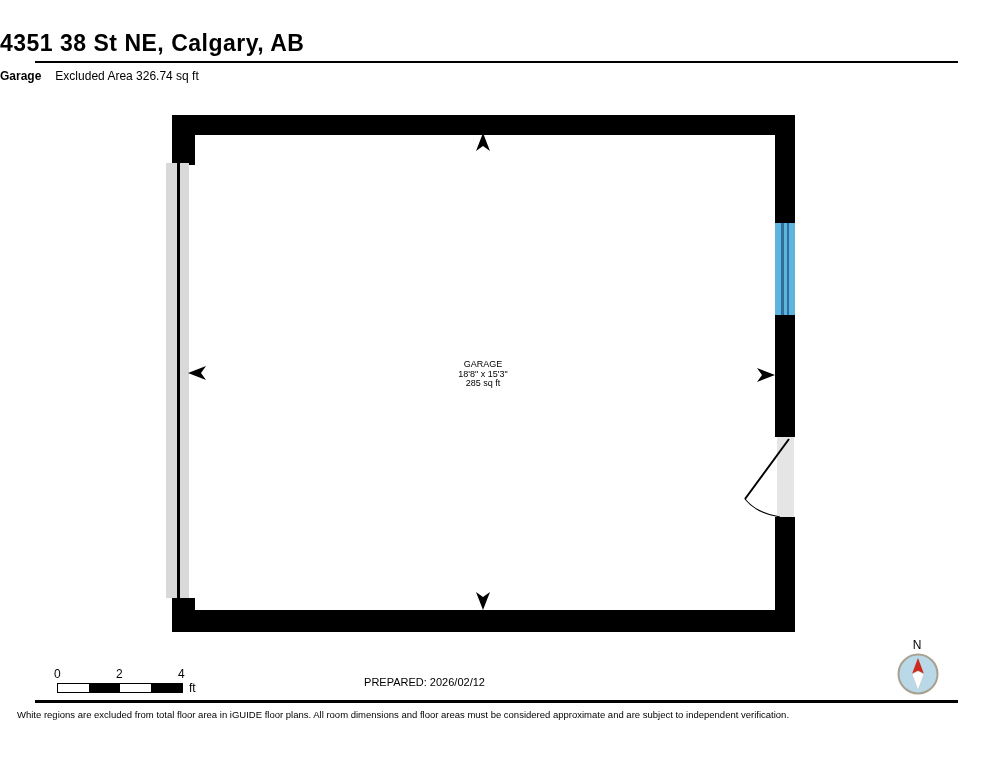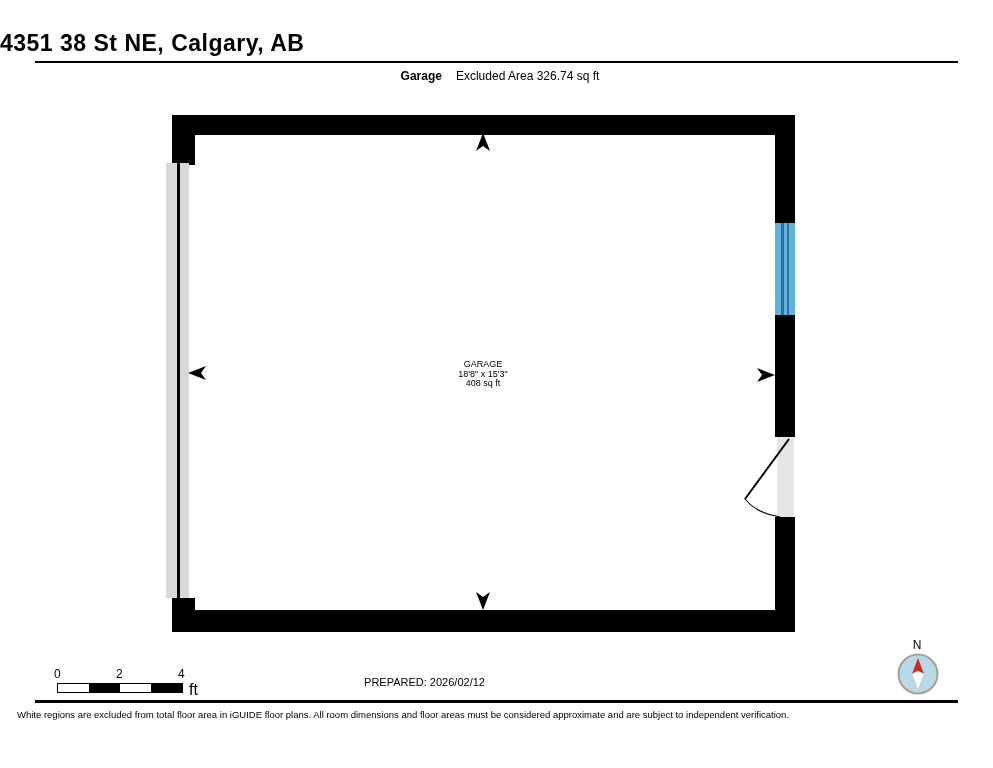--- a/index.html
+++ b/index.html
@@ -22,24 +22,22 @@
     letter-spacing: 0.5px;
   }
   .header-rule {
     position: absolute;
     top: 61px; left: 35px; width: 923px; height: 2px;
     background: #000;
   }
   .subtitle {
     position: absolute;
     top: 69px; left: 0; width: 100%;
-    text-align: center;
     font-size: 12px;
     color: #000;
-    padding-left: 7px;
   }
   .subtitle .floor-label { font-weight: bold; margin-right: 14px; }
 
   
   .wall { position: absolute; background: #000; }
   .wall-top    { left: 172px; top: 115px; width: 623px; height: 20px; }
   .wall-bottom { left: 172px; top: 610px; width: 623px; height: 22px; }
   .wall-left-top    { left: 172px; top: 115px; width: 23px; height: 50px; }
   .wall-left-bottom { left: 172px; top: 598px; width: 23px; height: 34px; }
   .wall-right-1 { left: 775px; top: 115px; width: 20px; height: 108px; }
@@ -97,21 +95,21 @@
     top: 683px; left: 57px; width: 126px; height: 10px;
     border: 1px solid #000;
     display: flex;
   }
   .scale-bar .seg { flex: 1 1 0; }
   .seg.white { background: #fff; }
   .seg.black { background: #000; }
   .scale-unit {
     position: absolute;
     top: 681px; left: 189px;
-    font-size: 16px; color: #000; text-align: right;
+    font-size: 12px; color: #000; text-align: right;
   }
 
   .prepared {
     position: absolute;
     top: 676px; left: 0; width: 849px;
     text-align: center;
     font-size: 11px;
     color: #000;
   }
 
@@ -169,21 +167,21 @@
     </g>
     <polygon points="483,133 490,151 483,146 476,151" fill="#000"></polygon>
     <polygon points="483,610 490,592 483,597 476,592" fill="#000"></polygon>
     <polygon points="188,373 206,366 201,373 206,380" fill="#000"></polygon>
     <polygon points="775,375 757,368 762,375 757,382" fill="#000"></polygon>
   </svg>
 
   <div class="room-label">
     <div>GARAGE</div>
     <div>18'8" x 15'3"</div>
-    <div>408 sq ft</div>
+    <div>285 sq ft</div>
   </div>
 
   <div class="scale-numbers">
     <span class="n0">0</span>
     <span class="n2">2</span>
     <span class="n4">4</span>
   </div>
   <div class="scale-bar">
     <div class="seg white"></div>
     <div class="seg black"></div>

